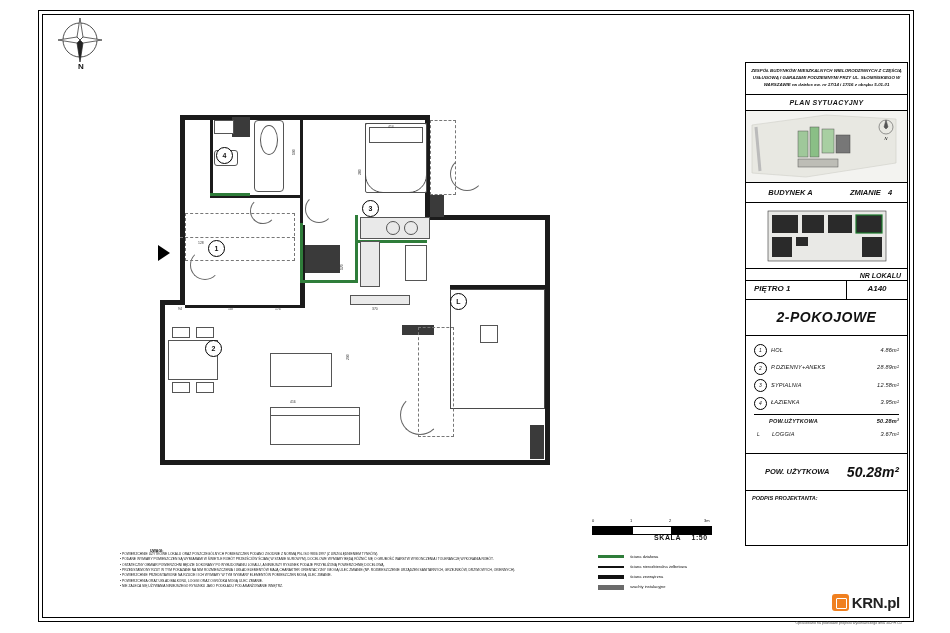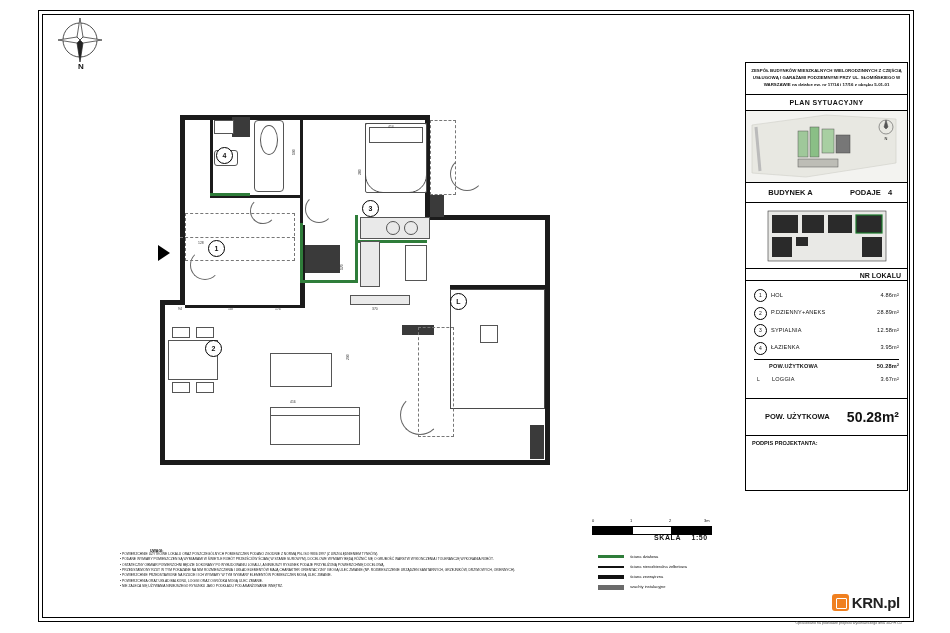--- a/index.html
+++ b/index.html
@@ -11,21 +11,21 @@
   .frame-inner{position:absolute;left:42px;top:14px;width:866px;height:602px;border:1px solid #000;}
 
   
   .sheet-title{position:absolute;left:500px;top:20px;width:300px;text-align:center;font-size:13px;font-weight:bold;letter-spacing:1.2px;}
 
   
   .compass{position:absolute;left:52px;top:18px;width:60px;height:60px;}
   .compass .n-label{position:absolute;left:26px;top:44px;font-size:8px;font-weight:bold;}
 
   
-  .rcol{position:absolute;left:745px;top:62px;width:163px;}
+  .rcol{position:absolute;left:745px;top:62px;width:163px;font-style:italic;}
   .rbox{border:1px solid #000;border-bottom:none;box-sizing:border-box;}
   .rbox:last-child{border-bottom:1px solid #000;}
   .proj-head{padding:5px 4px 6px 4px;font-size:4.4px;line-height:1.55;font-weight:bold;text-align:center;}
   .plan-sit-label{padding:4px;font-size:7px;font-weight:bold;text-align:center;letter-spacing:.4px;}
   .sit-img{height:72px;position:relative;background:#f1f1ef;overflow:hidden;}
   .bud-row{display:flex;font-size:7.5px;font-weight:bold;}
   .bud-row>div{padding:5px 2px;text-align:center;}
   .bud-a{flex:1.25;}
   .bud-k{flex:1;}
   .bud-img{height:66px;position:relative;background:#fff;overflow:hidden;}
@@ -221,21 +221,21 @@
           <circle cx="140" cy="16" r="7"></circle>
           <path d="M140 9 L142 16 L140 18 L138 16 Z" fill="#555"></path>
         </g>
         <text x="138.5" y="29" font-size="4" font-family="Liberation Sans">N</text>
       </svg>
     </div>
 
     <div class="rbox bud-row">
       <div class="bud-a">BUDYNEK A</div>
       <div class="bud-k">
-        <span>PODAJE</span>
+        <span>ZMIANIE</span>
         <span style="margin-left:5px;">4</span>
       </div>
     </div>
 
     <div class="rbox bud-img">
       <svg width="163" height="66" viewBox="0 0 163 66">
         <rect x="0" y="0" width="163" height="66" fill="#fff"></rect>
         <g fill="#e9e9e6" stroke="#333" stroke-width="0.6">
           <rect x="22" y="8" width="118" height="50"></rect>
         </g>
@@ -247,21 +247,26 @@
           <rect x="26" y="34" width="20" height="20"></rect>
           <rect x="116" y="34" width="20" height="20"></rect>
           <rect x="50" y="34" width="12" height="9"></rect>
         </g>
         <rect x="110" y="12" width="26" height="18" fill="none" stroke="#1b7a2c" stroke-width="1.2"></rect>
       </svg>
     </div>
 
     <div class="rbox nrlok">NR LOKALU</div>
 
-
+    <div class="rbox pietro-row">
+      <div class="pl">PIĘTRO 1</div>
+      <div class="pv">A140</div>
+    </div>
+
+    <div class="rbox rooms-title">2-POKOJOWE</div>
 
     <div class="rbox rlist">
       <div class="rline">
         <div class="rnum">1</div>
         <div class="rname">HOL</div>
         <div class="rarea">4.86m²</div>
       </div>
       <div class="rline">
         <div class="rnum">2</div>
         <div class="rname">P.DZIENNY+ANEKS</div>

